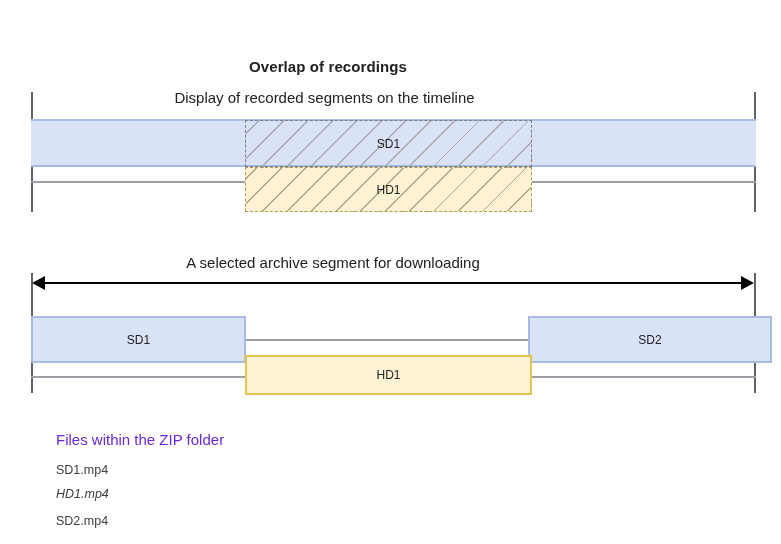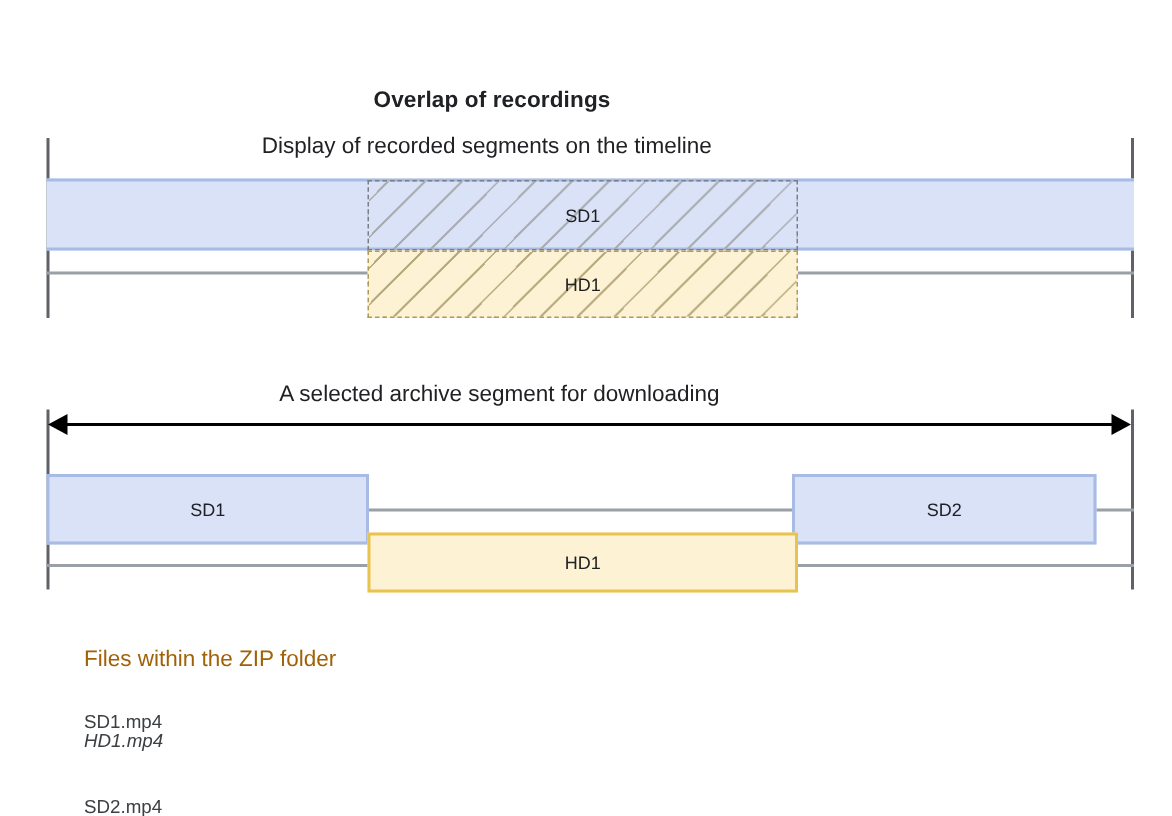--- a/index.html
+++ b/index.html
@@ -160,21 +160,21 @@
     right: 0;
     border-left: 13px solid #000;
   }
 
   
   #files-heading {
     position: absolute;
     left: 56px;
     top: 431px;
     font-size: 15px;
-    color: #a16207;
+    color: #6d28d9;
     white-space: nowrap;
   }
   .file-item {
     position: absolute;
     left: 56px;
     font-size: 12.5px;
     color: #3c4043;
     white-space: nowrap;
   }
 </style>
@@ -220,35 +220,35 @@
     </div>
 
     <div class="track-line" style="left:31px; top:339px; width:725px;"></div>
 
     <div class="track-line" style="left:31px; top:376px; width:725px;"></div>
 
     <div class="seg-box seg-blue" style="left:31px; top:316px; width:215px; height:47px;">
       <span>SD1</span>
     </div>
 
-    <div class="seg-box seg-blue" style="left:528px; top:316px; width:203px; height:47px;">
+    <div class="seg-box seg-blue" style="left:528px; top:316px; width:244px; height:47px;">
       <span>SD2</span>
     </div>
 
     <div class="seg-box seg-yellow" style="left:245px; top:355px; width:287px; height:40px;">
       <span>HD1</span>
     </div>
 
   </div>
 
   <div>
 
     <div id="files-heading">Files within the ZIP folder</div>
 
-    <div class="file-item" style="top:463px;margin-top:11px;">SD1.mp4</div>
+    <div class="file-item" style="top:463px;">SD1.mp4</div>
 
     <div class="file-item" style="top:487px;font-style:italic;">HD1.mp4</div>
 
-    <div class="file-item" style="top:531px;">SD2.mp4</div>
+    <div class="file-item" style="top:514px;">SD2.mp4</div>
 
   </div>
 
 </div>
 
 </body></html>

